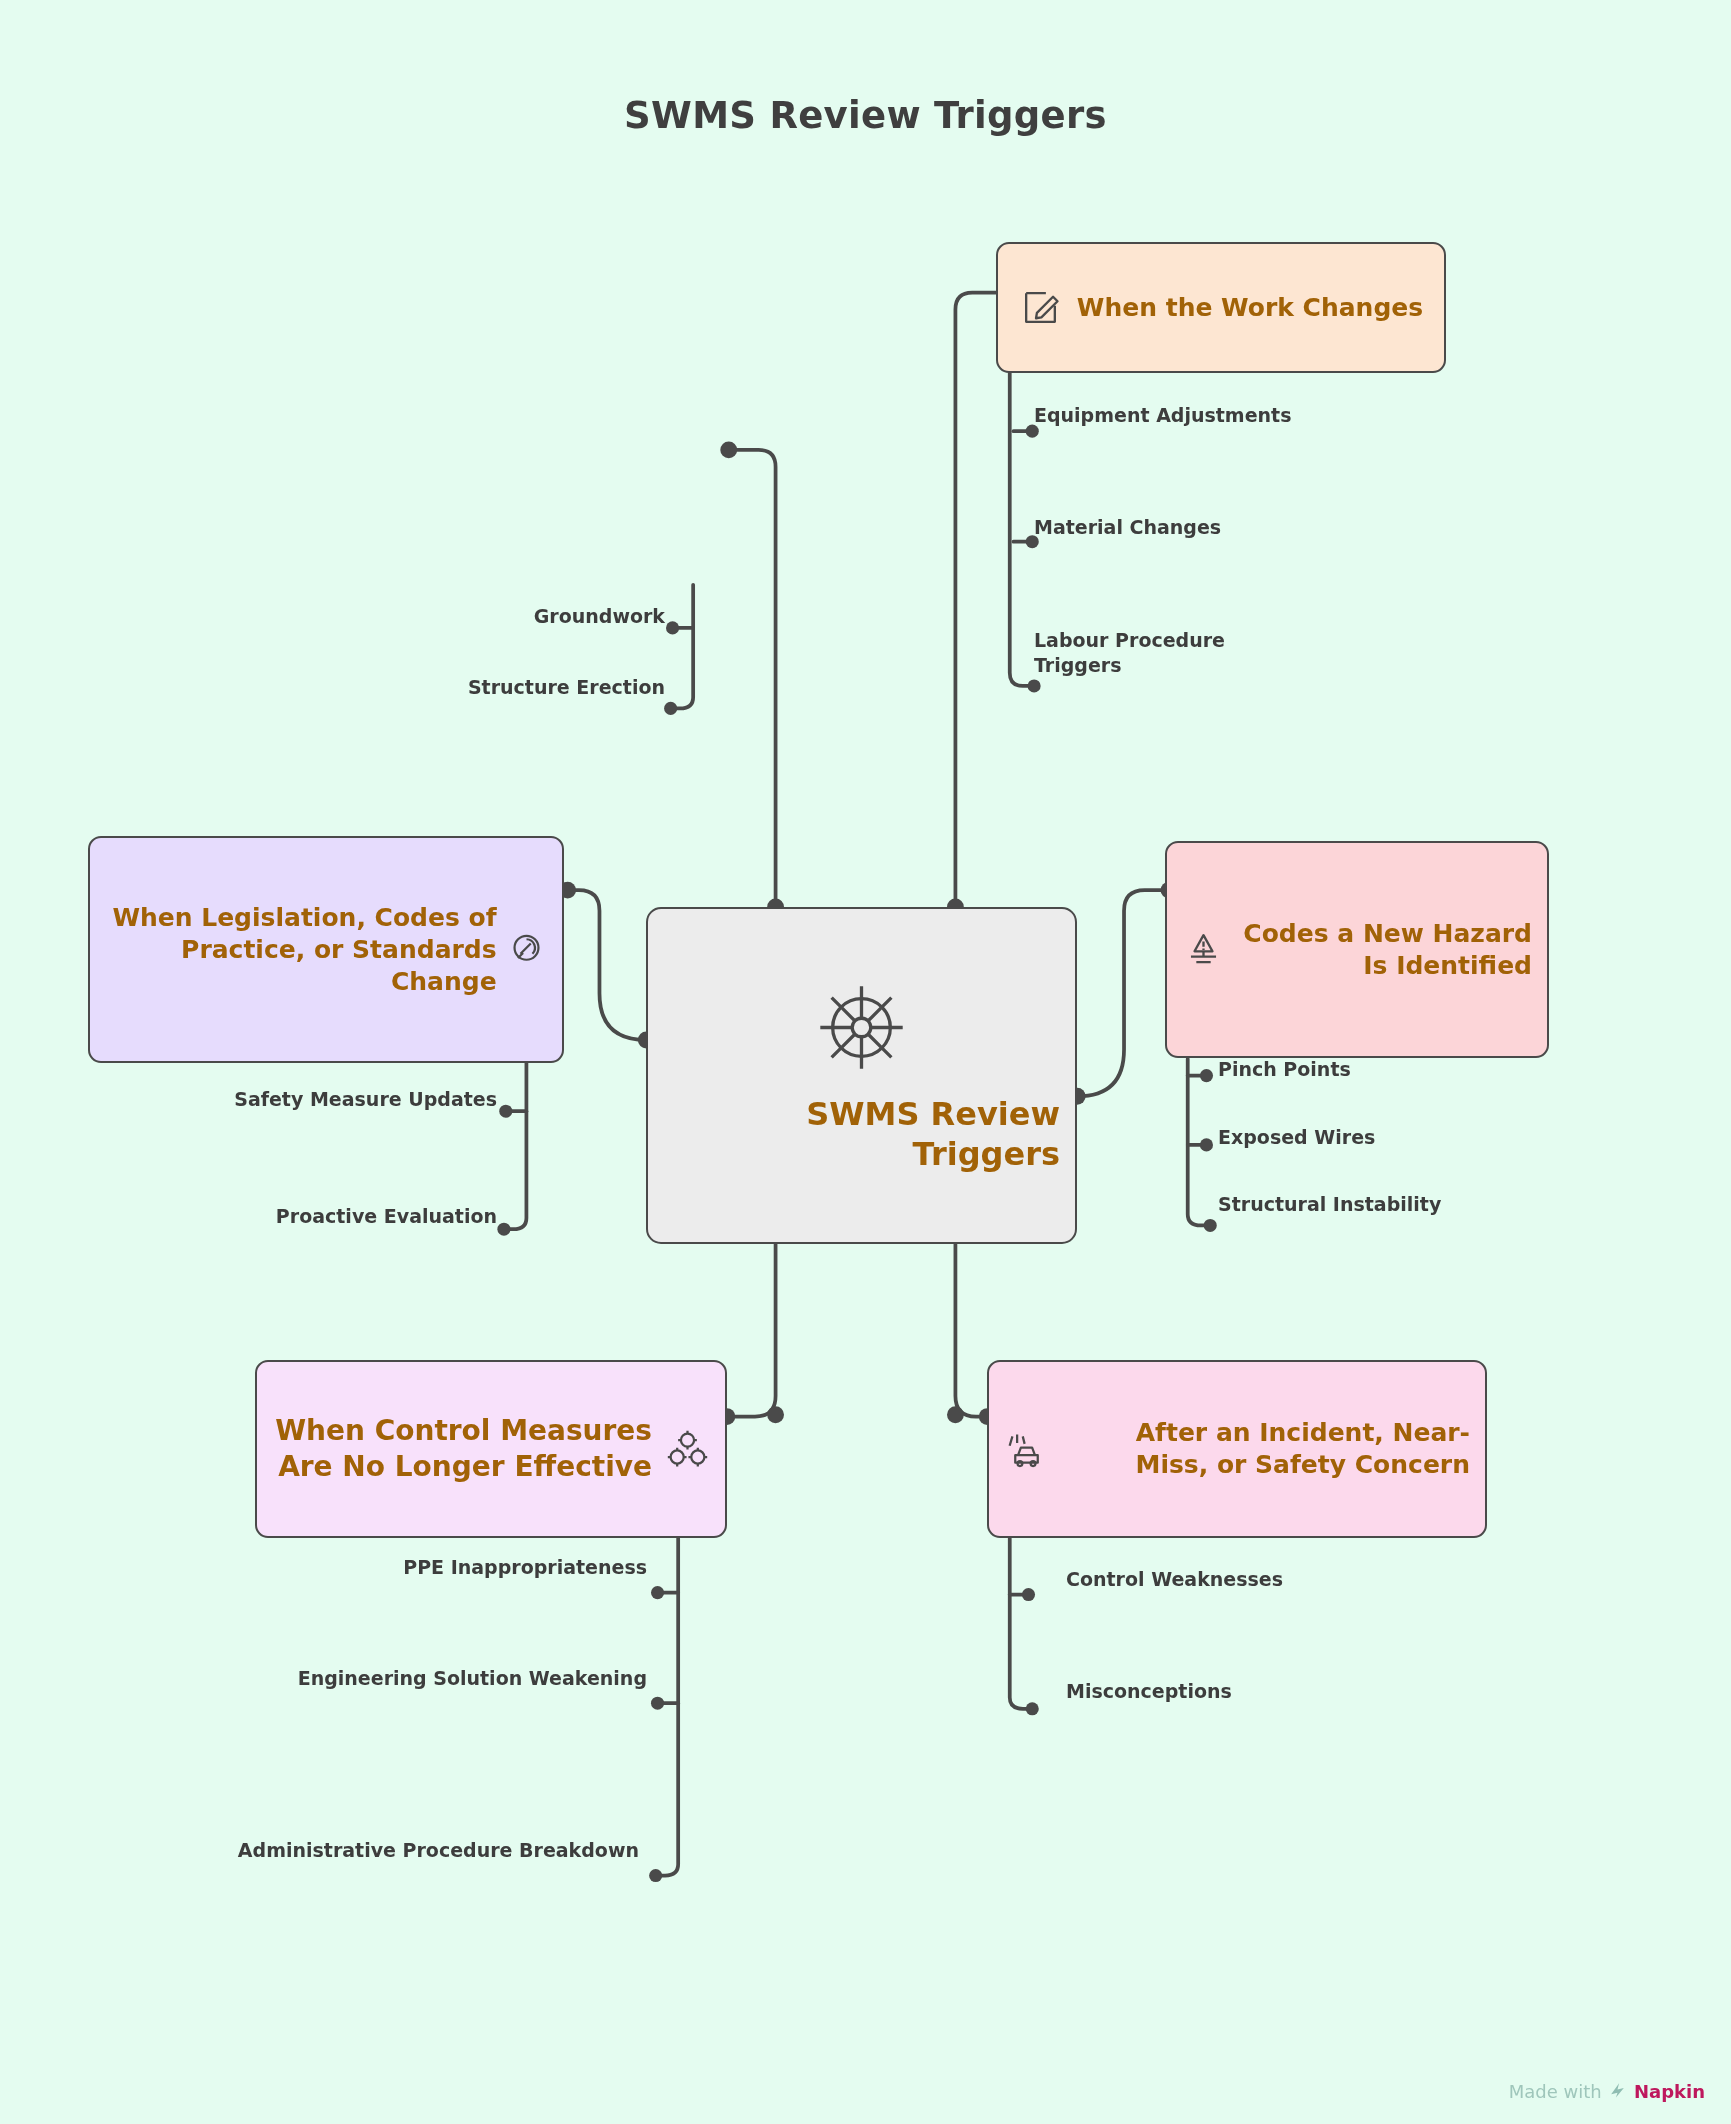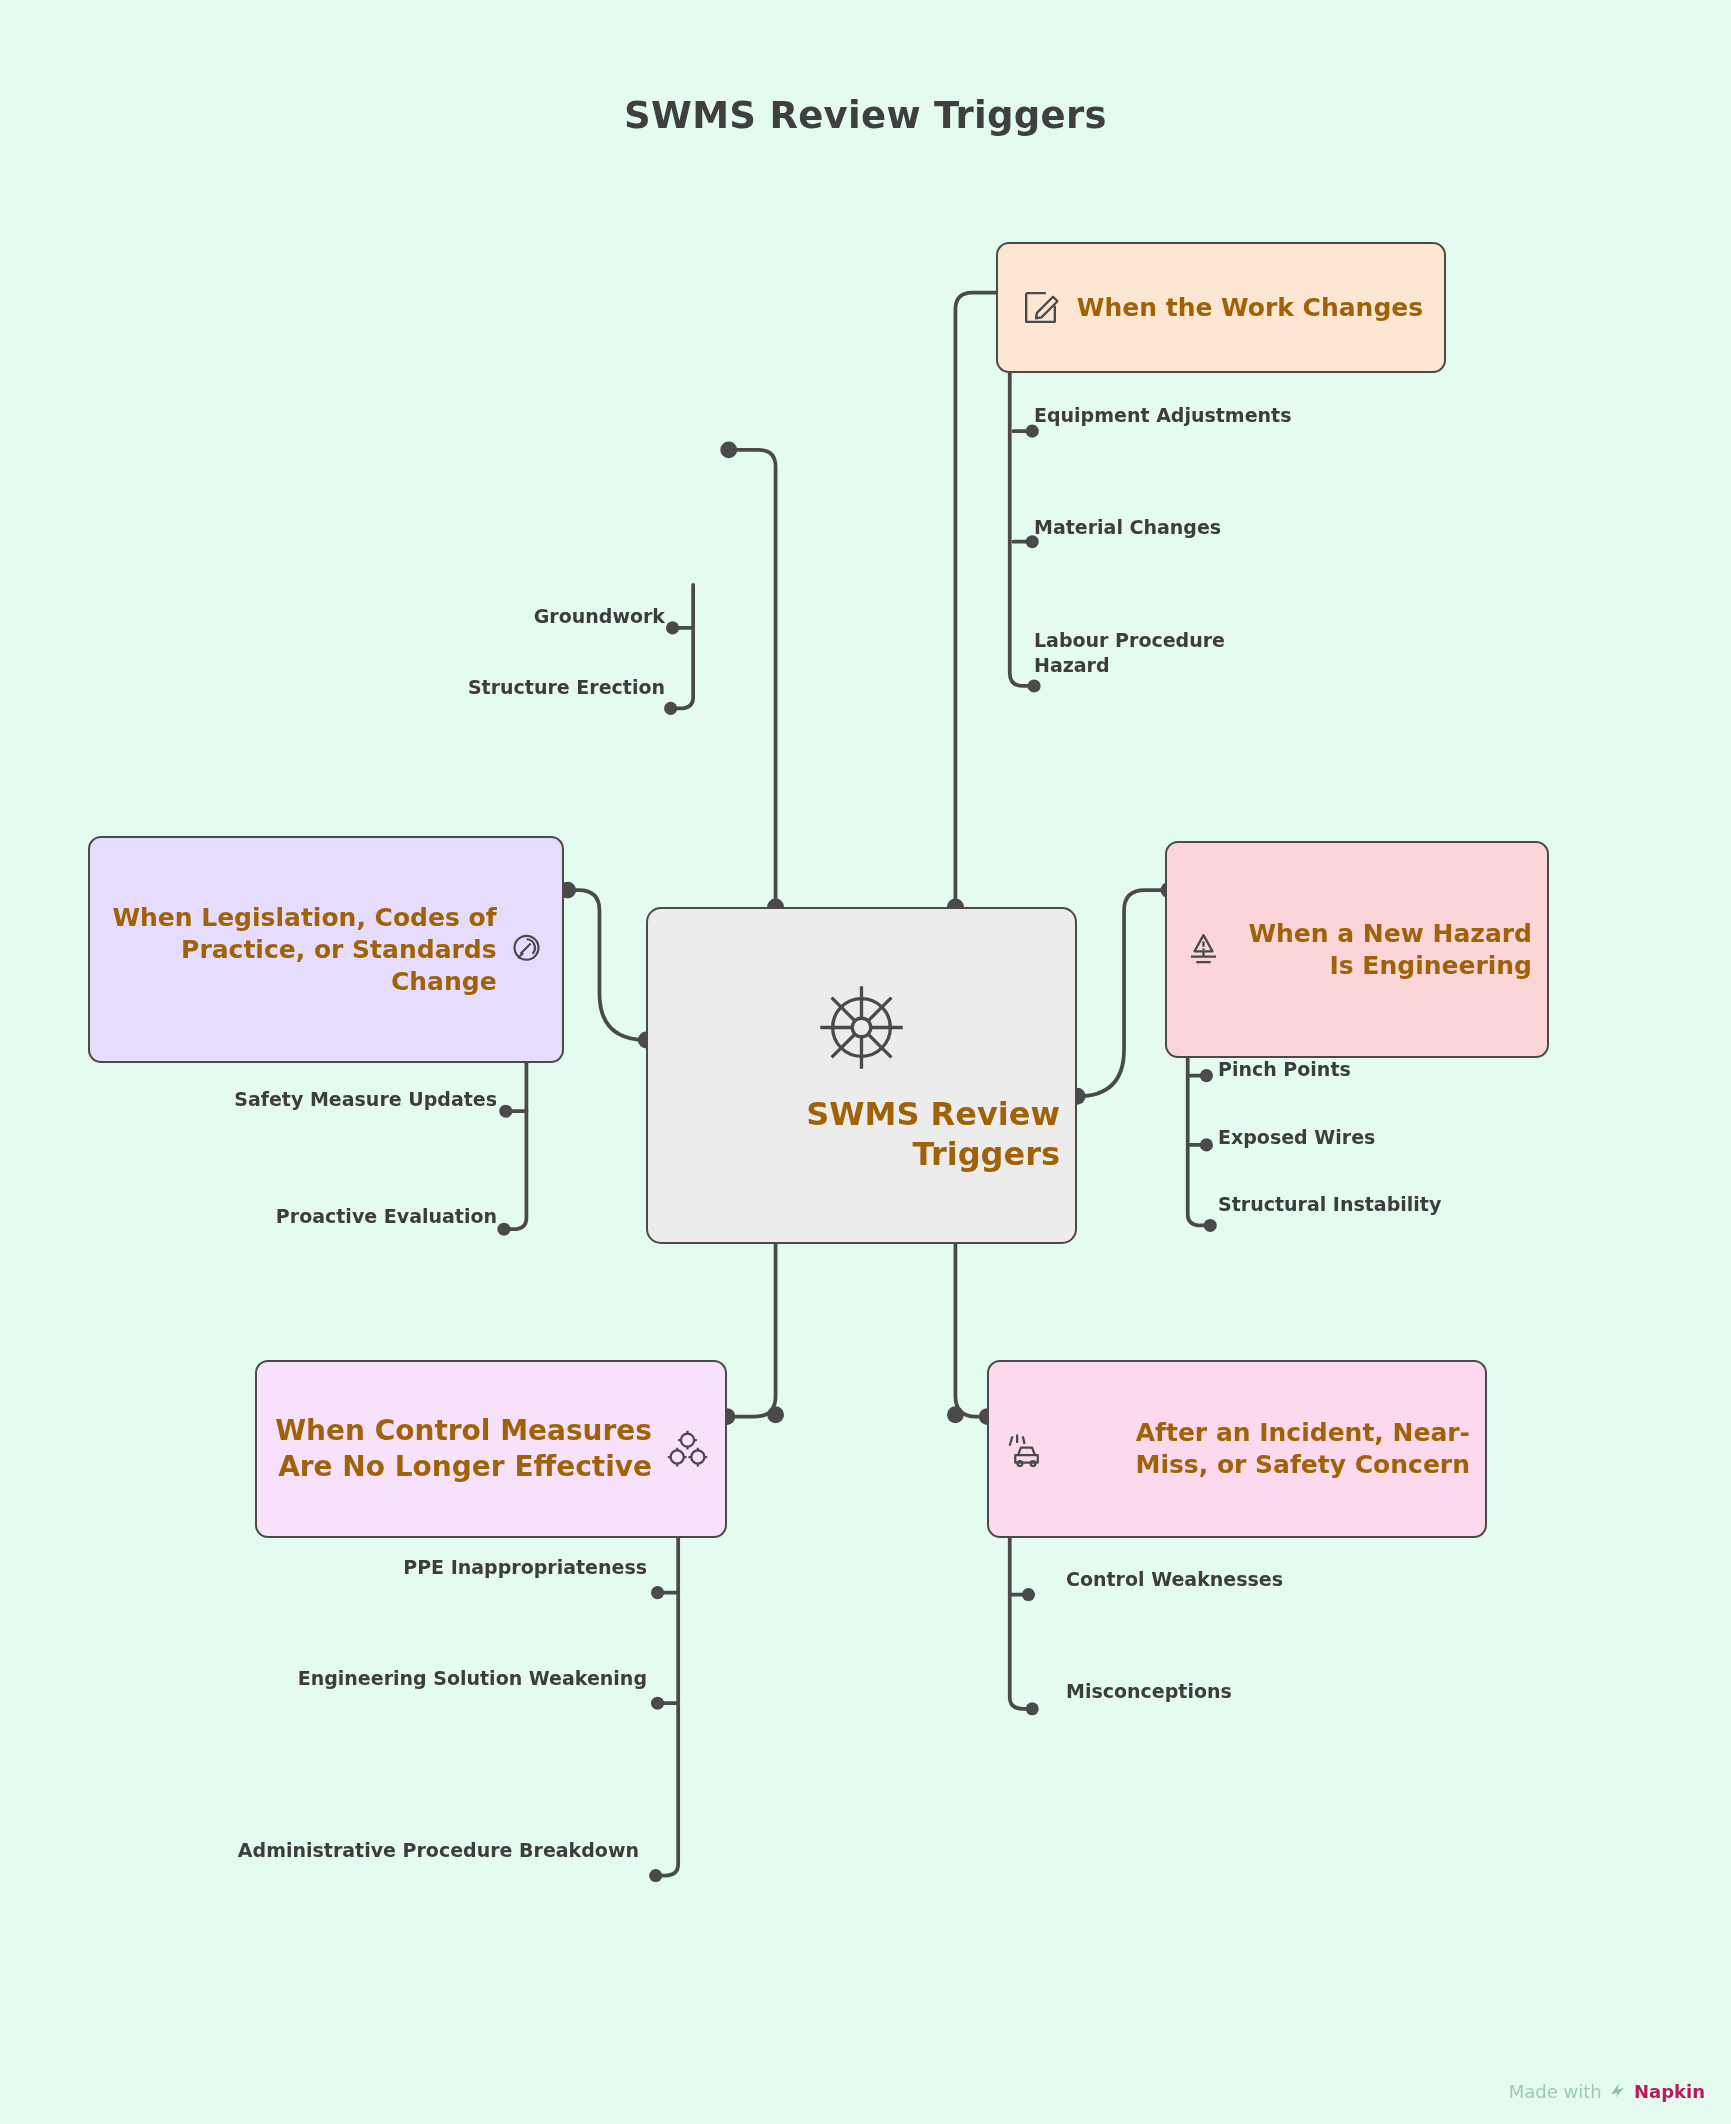--- a/index.html
+++ b/index.html
@@ -247,21 +247,21 @@
     <span class="nicon">
       <svg width="43" height="43" viewBox="0 0 48 48" fill="none" stroke="#4a4a4a" stroke-width="2.6" stroke-linejoin="round">
         <path d="M8 8 h22 M8 8 v32 h32 V22"></path>
         <path d="M20 30 l18-18 5 5 -18 18 -6 1 z"></path>
       </svg>
     </span>
     <span class="label">When the Work Changes</span>
   </div>
   <div class="sub right" style="left:1034px; top:403px; width:281px;">Equipment Adjustments</div>
   <div class="sub right" style="left:1034px; top:515px; width:281px;">Material Changes</div>
-  <div class="sub right" style="left:1034px; top:628px; width:215px;">Labour Procedure Hazard</div>
+  <div class="sub right" style="left:1034px; top:628px; width:215px;">Labour Procedure Triggers</div>
 
   <div class="sub left" style="left:356px; top:604px; width:309px;">Groundwork</div>
   <div class="sub left" style="left:356px; top:675px; width:309px;">Structure Erection</div>
 
   <div class="node n-legislation">
     <span class="label">When Legislation, Codes of Practice, or Standards Change</span>
     <span class="nicon">
       <svg width="41" height="41" viewBox="0 0 48 48" fill="none" stroke="#4a4a4a" stroke-width="2.6">
         <circle cx="24" cy="22" r="14"></circle>
         <path d="M17 29 l12 -12 M24 12 a10 10 0 0 1 7 17"></path>
@@ -274,21 +274,21 @@
 
   <div class="node n-hazard">
     <span class="nicon">
       <svg width="43" height="43" viewBox="0 0 48 48" fill="none" stroke="#4a4a4a" stroke-width="2.6" stroke-linejoin="round">
         <path d="M24 8 L34 26 H14 Z"></path>
         <path d="M24 15 v6 M24 23 v1.5"></path>
         <path d="M10 32 h28 M16 38 h16"></path>
         <path d="M24 26 v6"></path>
       </svg>
     </span>
-    <span class="label">When a New Hazard Is Engineering</span>
+    <span class="label">Codes a New Hazard Is Identified</span>
   </div>
   <div class="sub right" style="left:1218px; top:1057px; width:309px;">Pinch Points</div>
   <div class="sub right" style="left:1218px; top:1125px; width:319px;">Exposed Wires</div>
   <div class="sub right" style="left:1218px; top:1192px; width:234px;">Structural Instability</div>
 
   <div class="node n-control">
     <span class="label">When Control Measures Are No Longer Effective</span>
     <span class="nicon">
       <svg width="45" height="45" viewBox="0 0 48 48" fill="none" stroke="#4a4a4a" stroke-width="2.4">
         <circle cx="24" cy="14" r="7"></circle>

